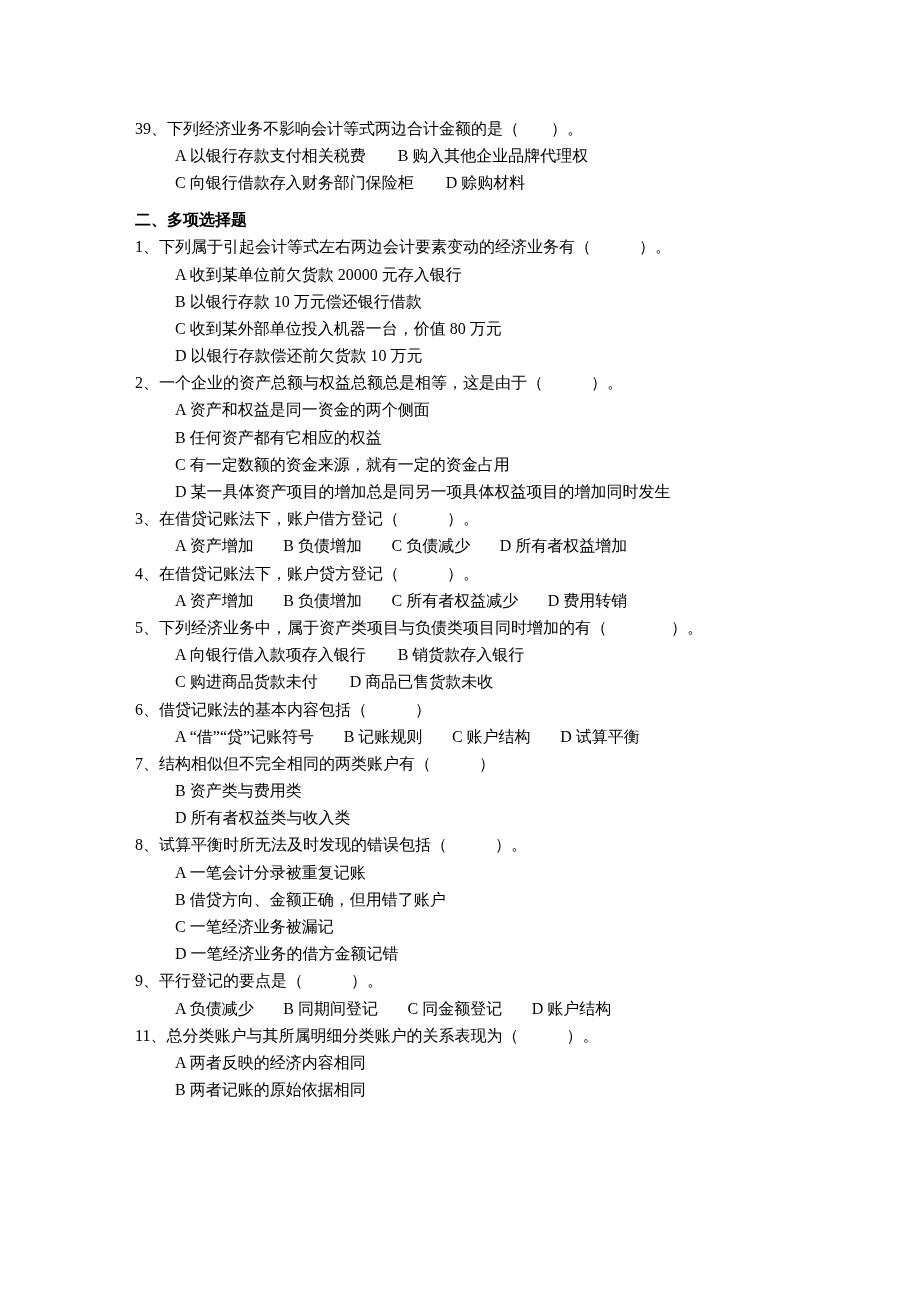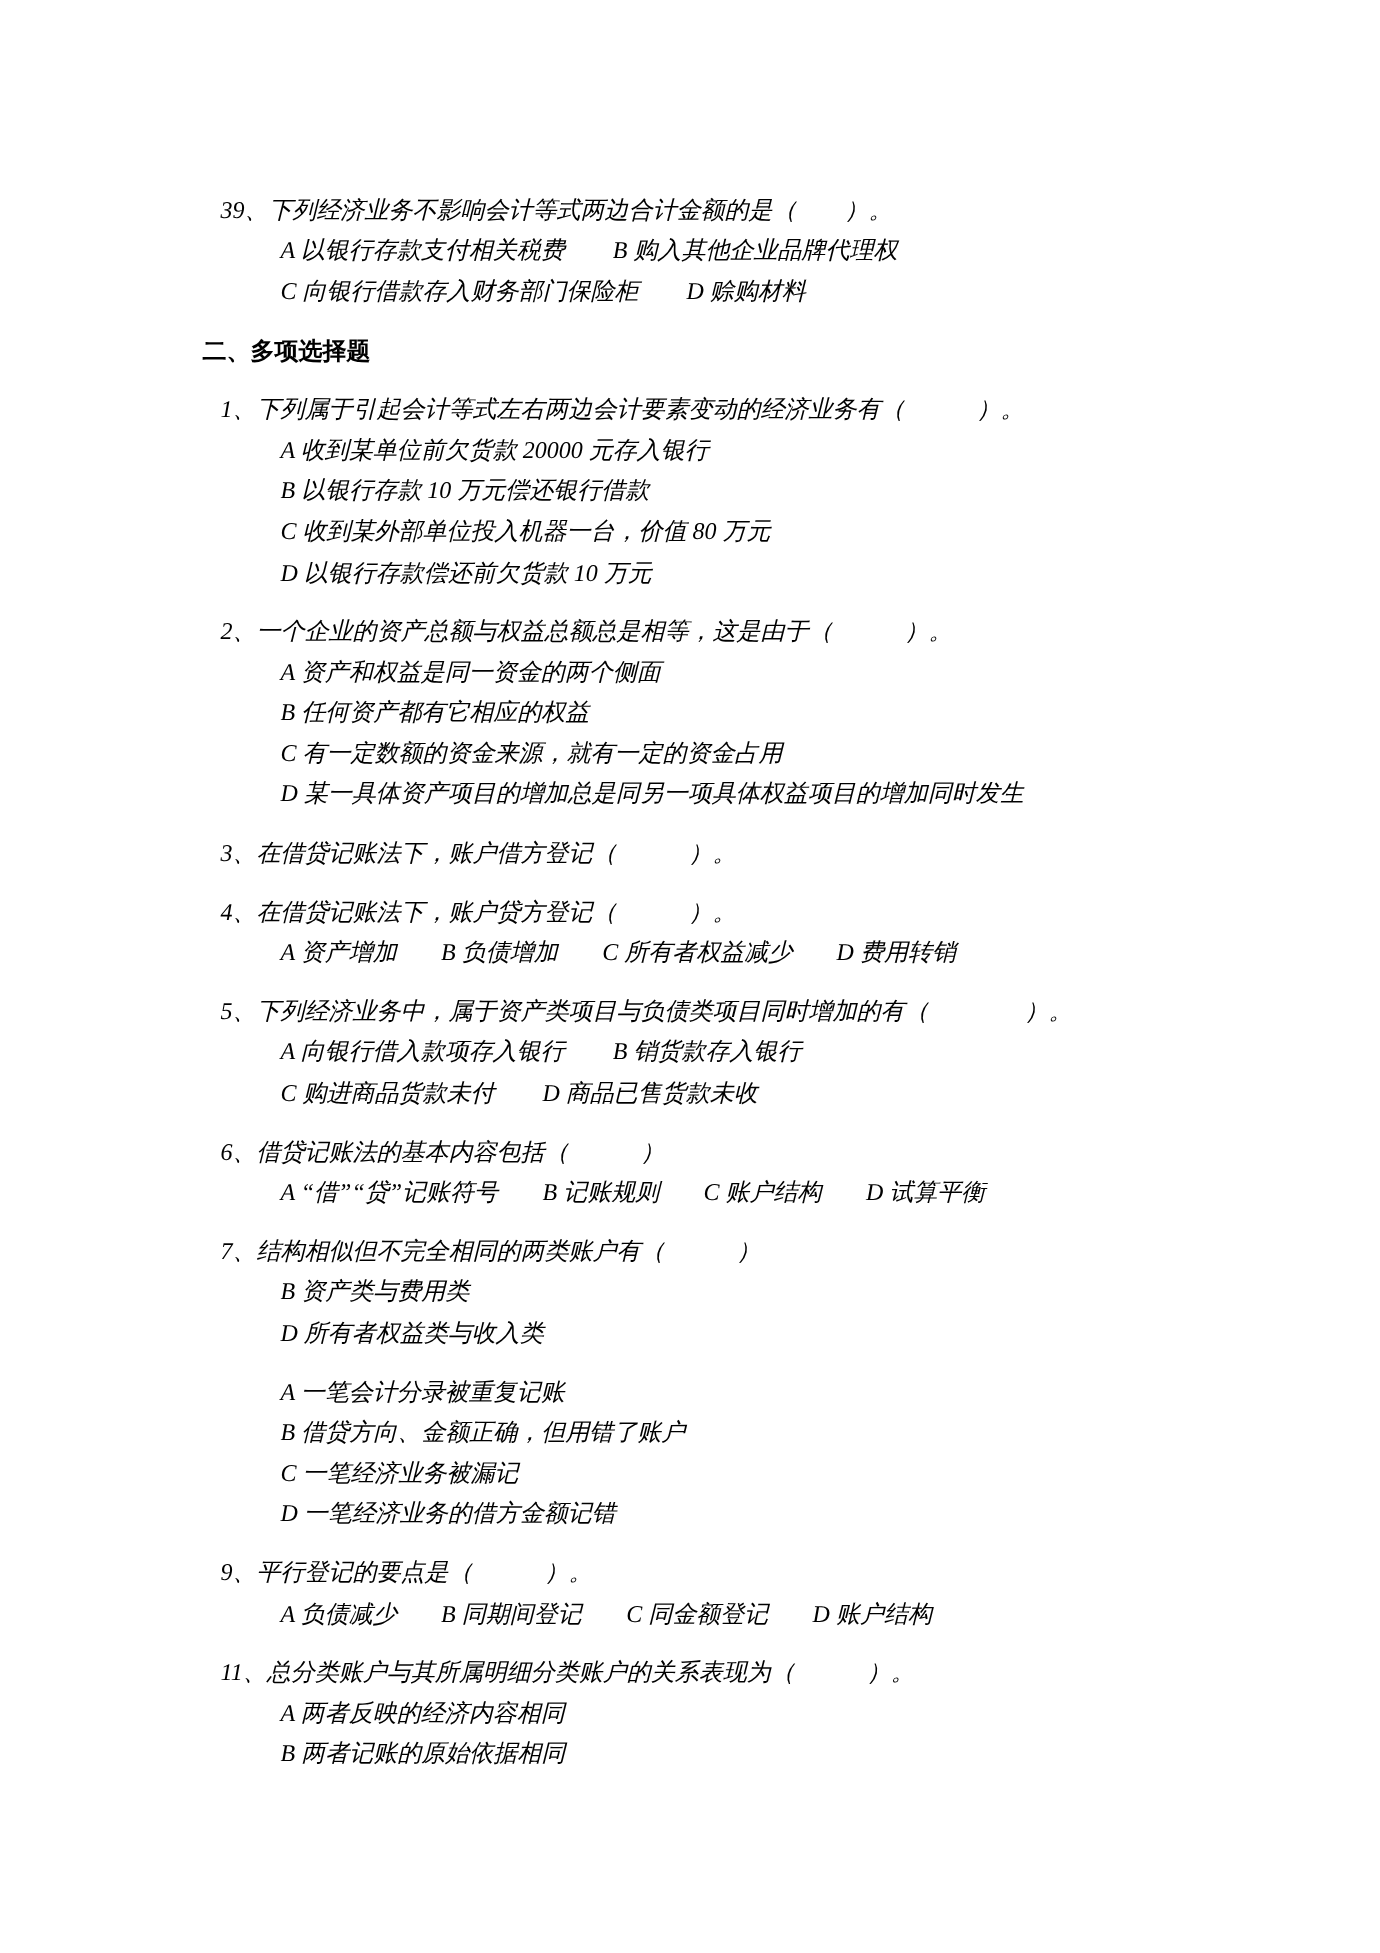--- a/index.html
+++ b/index.html
@@ -12,22 +12,21 @@
     line-height: 1.7;
   }
   .page {
     width: 920px;
     min-height: 1302px;
     margin: 0 auto;
     padding: 115px 120px 100px 135px;
     box-sizing: border-box;
   }
   .q {
-    margin: 12px;
-    font-style: italic;
+    margin: 0;
   }
   .q-stem {
     text-indent: 0;
   }
   .q-opts {
     padding-left: 2.5em;
   }
   .q-opts-line {
     padding-left: 2.5em;
   }
@@ -71,20 +70,26 @@
     <div class="q-opts-line">A 资产和权益是同一资金的两个侧面</div>
     <div class="q-opts-line">B 任何资产都有它相应的权益</div>
     <div class="q-opts-line">C 有一定数额的资金来源，就有一定的资金占用</div>
     <div class="q-opts-line">D 某一具体资产项目的增加总是同另一项具体权益项目的增加同时发生</div>
   </div>
 
   <div class="q">
     <div class="q-stem">
       <span>3、</span><span>在借贷记账法下，账户借方登记（　　　）。</span>
     </div>
+    <div class="q-opts inline-opts">
+      <span class="opt">A 资产增加</span>
+      <span class="opt">B 负债增加</span>
+      <span class="opt">C 负债减少</span>
+      <span class="opt">D 所有者权益增加</span>
+    </div>
   </div>
 
   <div class="q">
     <div class="q-stem">
       <span>4、</span><span>在借贷记账法下，账户贷方登记（　　　）。</span>
     </div>
     <div class="q-opts inline-opts">
       <span class="opt">A 资产增加</span>
       <span class="opt">B 负债增加</span>
       <span class="opt">C 所有者权益减少</span>
@@ -114,20 +119,23 @@
 
   <div class="q">
     <div class="q-stem">
       <span>7、</span><span>结构相似但不完全相同的两类账户有（　　　）</span>
     </div>
     <div class="q-opts-line">B 资产类与费用类</div>
     <div class="q-opts-line">D 所有者权益类与收入类</div>
   </div>
 
   <div class="q">
+    <div class="q-stem">
+      <span>8、</span><span>试算平衡时所无法及时发现的错误包括（　　　）。</span>
+    </div>
     <div class="q-opts-line">A 一笔会计分录被重复记账</div>
     <div class="q-opts-line">B 借贷方向、金额正确，但用错了账户</div>
     <div class="q-opts-line">C 一笔经济业务被漏记</div>
     <div class="q-opts-line">D 一笔经济业务的借方金额记错</div>
   </div>
 
   <div class="q">
     <div class="q-stem">
       <span>9、</span><span>平行登记的要点是（　　　）。</span>
     </div>

